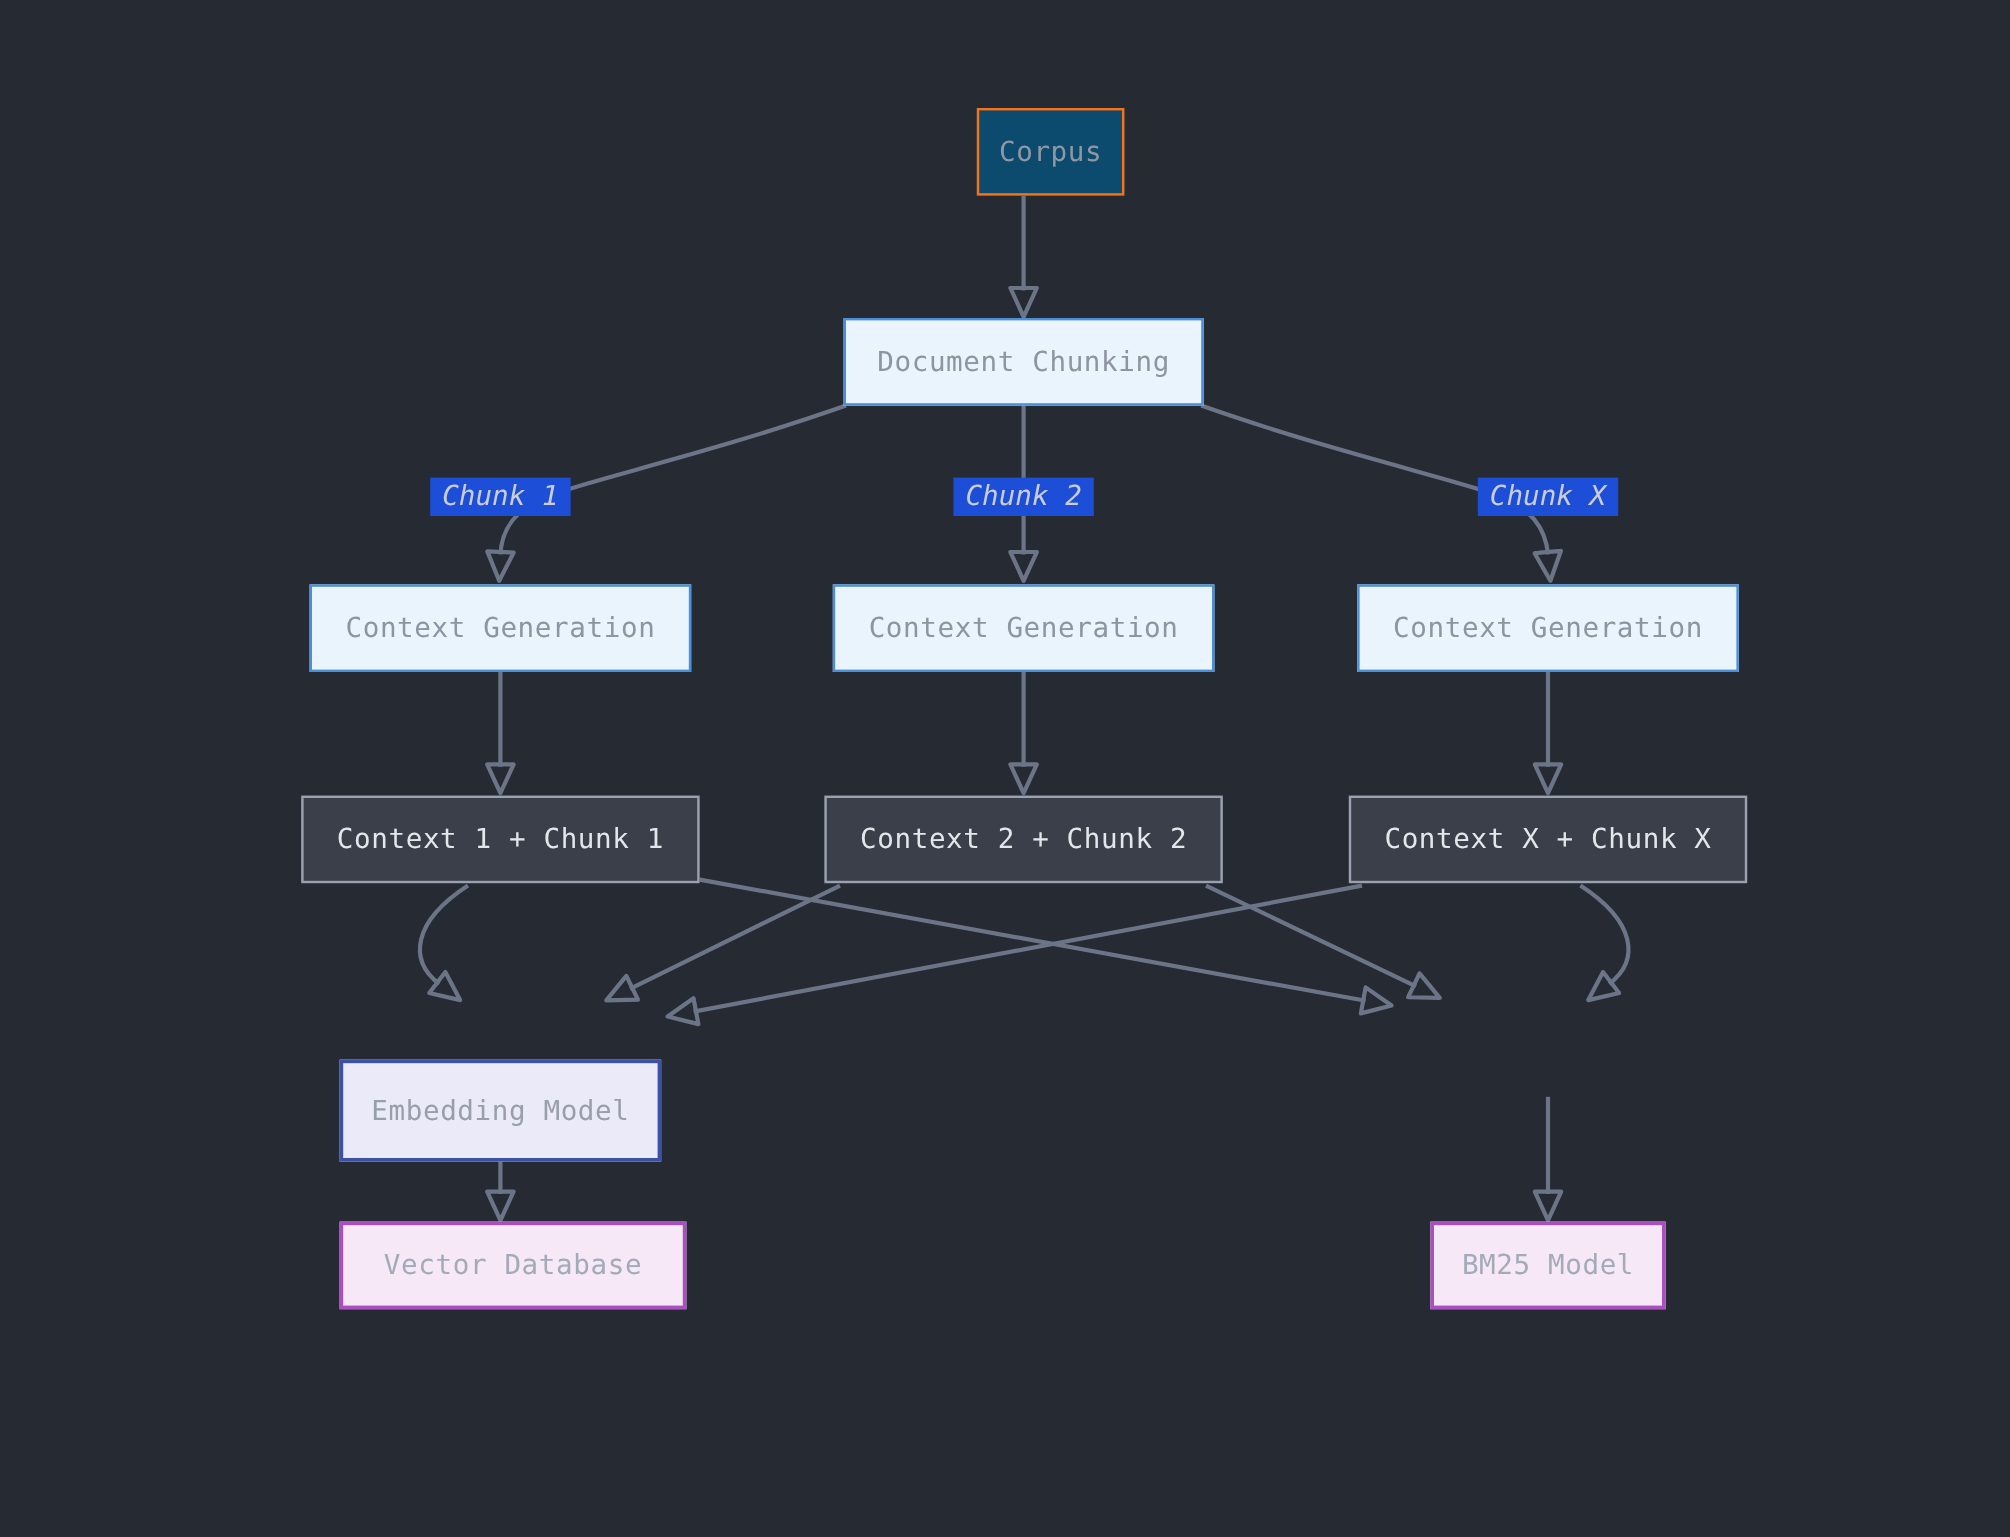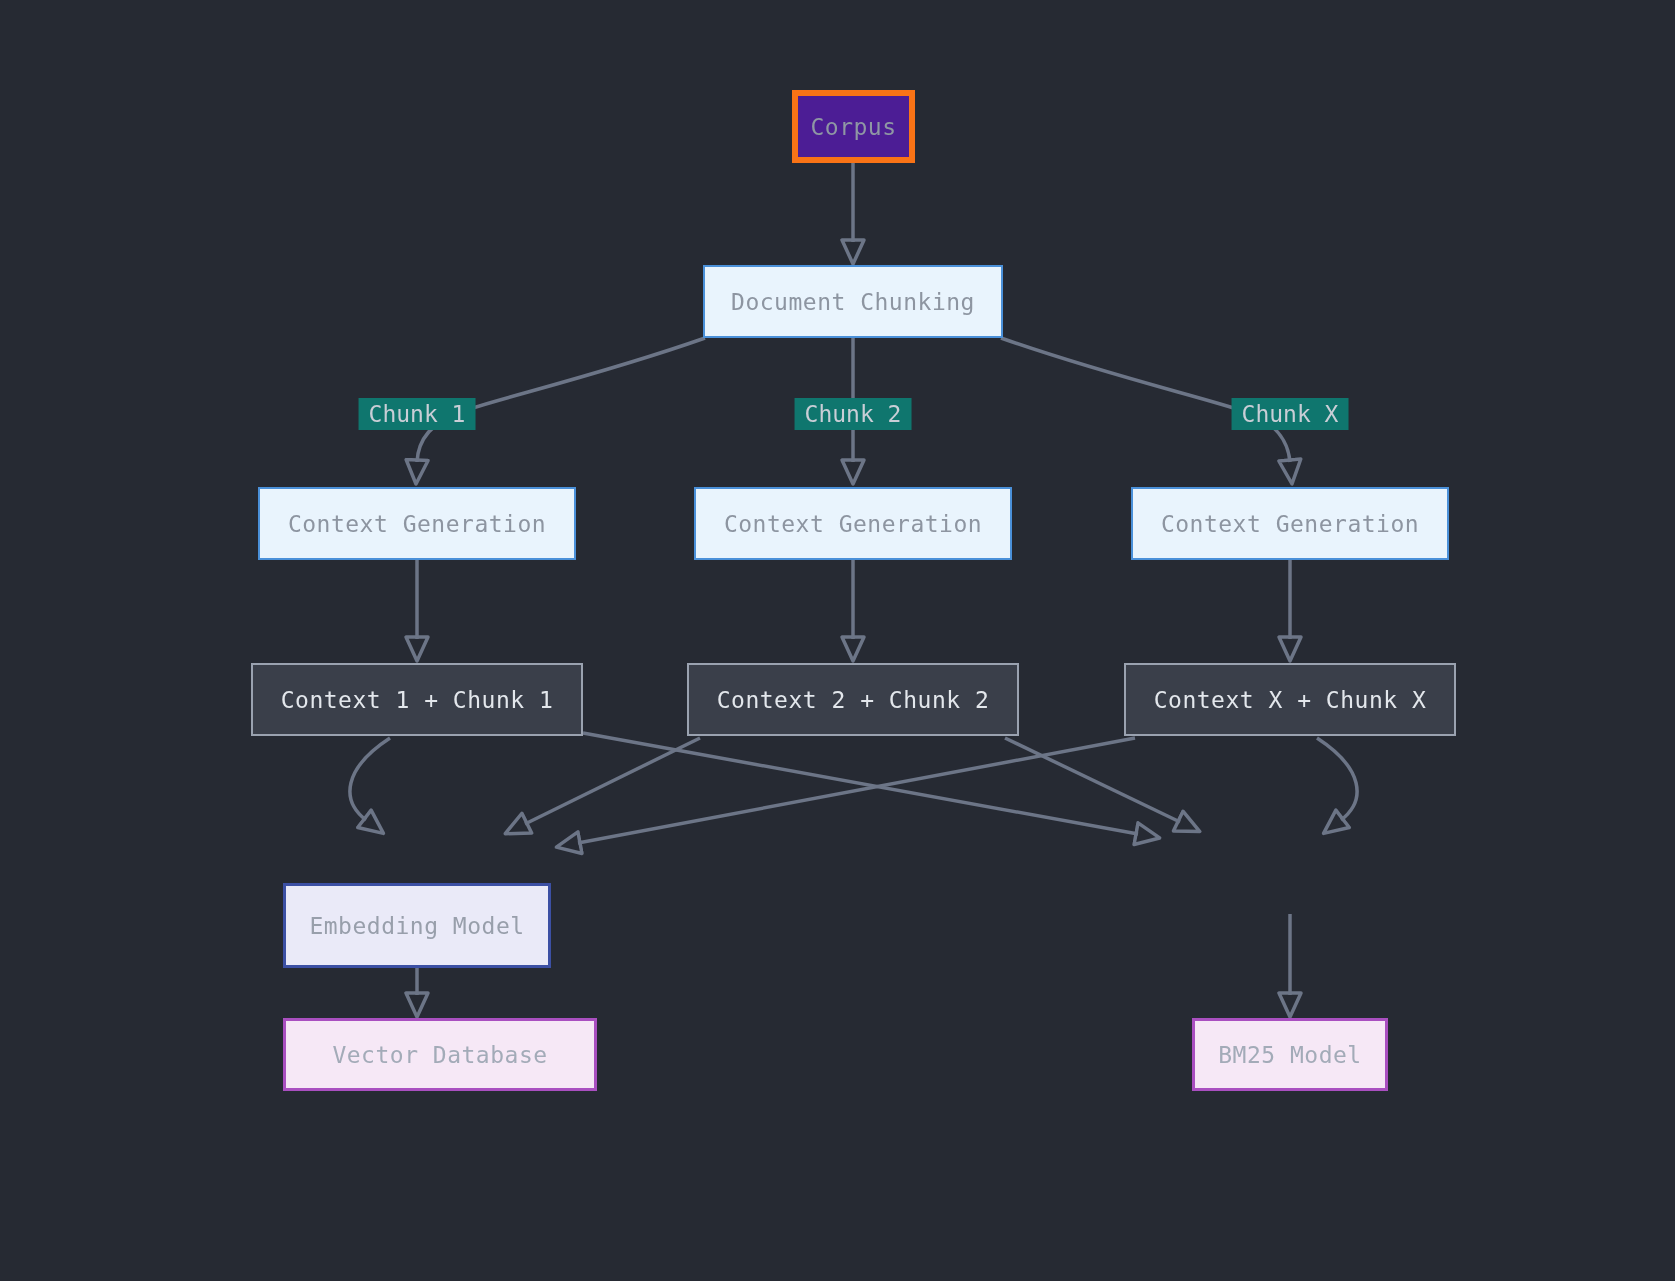--- a/index.html
+++ b/index.html
@@ -13,33 +13,34 @@
   #edge-layer{position:absolute;left:0;top:0;width:100%;height:100%;}
   #edge-layer path{fill:none;stroke:#6c7587;stroke-width:3.5px;stroke-linejoin:round;}
   .node{
     position:absolute;
     display:flex;align-items:center;justify-content:center;
     box-sizing:border-box;
     font-size:23px;
     letter-spacing:0.5px;
     white-space:nowrap;
   }
-  .node-white { background:#4c1d95; border:6px solid #f97316; color:#8f97a4; }
+  .node-white { background:#0c4a6e; border:2px solid #f97316; color:#8f97a4;margin-left:22px; }
   .node-blue  { background:#e9f4fd; border:2.5px solid #4a90d9; color:#8d95a1; }
   .node-dark  { background:#3a3f4a; border:2px solid #9aa2b0; color:#e3e7ec; }
   .node-indigo{ background:#eaeaf8; border:3px solid #3c50a4; color:#989fab; }
   .node-pink  { background:#f6e8f6; border:3px solid #a94fc0; color:#a3abb8; }
   .edge-label{
     position:absolute;
     transform:translate(-50%,-50%);
-    background:#0f766e;
+    background:#1d4ed8;
     color:#c9ced6;
     font-size:23px;
     padding:3px 10px;
     white-space:nowrap;
+    font-style:italic;
   }
 </style>
 </head>
 <body>
 
 <div id="canvas">
 
   <svg id="edge-layer" width="1675" height="1281" viewBox="0 0 1675 1281">
     <defs>
       <marker id="arrow" markerUnits="userSpaceOnUse" markerWidth="30" markerHeight="30" refX="4" refY="15" orient="auto">
@@ -80,16 +81,16 @@
   <div class="node node-blue" style="left:258px;top:487px;width:318px;height:73px;">Context Generation</div>
   <div class="node node-blue" style="left:694px;top:487px;width:318px;height:73px;">Context Generation</div>
   <div class="node node-blue" style="left:1131px;top:487px;width:318px;height:73px;">Context Generation</div>
 
   <div class="node node-dark" style="left:251px;top:663px;width:332px;height:73px;text-align:center;">Context 1 + Chunk 1</div>
   <div class="node node-dark" style="left:687px;top:663px;width:332px;height:73px;">Context 2 + Chunk 2</div>
   <div class="node node-dark" style="left:1124px;top:663px;width:332px;height:73px;">Context X + Chunk X</div>
 
   <div class="node node-indigo" style="left:283px;top:883px;width:268px;height:85px;">Embedding Model</div>
 
-  <div class="node node-pink" style="left:283px;top:1018px;width:314px;height:73px;">Vector Database</div>
+  <div class="node node-pink" style="left:283px;top:1018px;width:289px;height:73px;">Vector Database</div>
   <div class="node node-pink" style="left:1192px;top:1018px;width:196px;height:73px;">BM25 Model</div>
 
 </div>
 
 </body></html>

